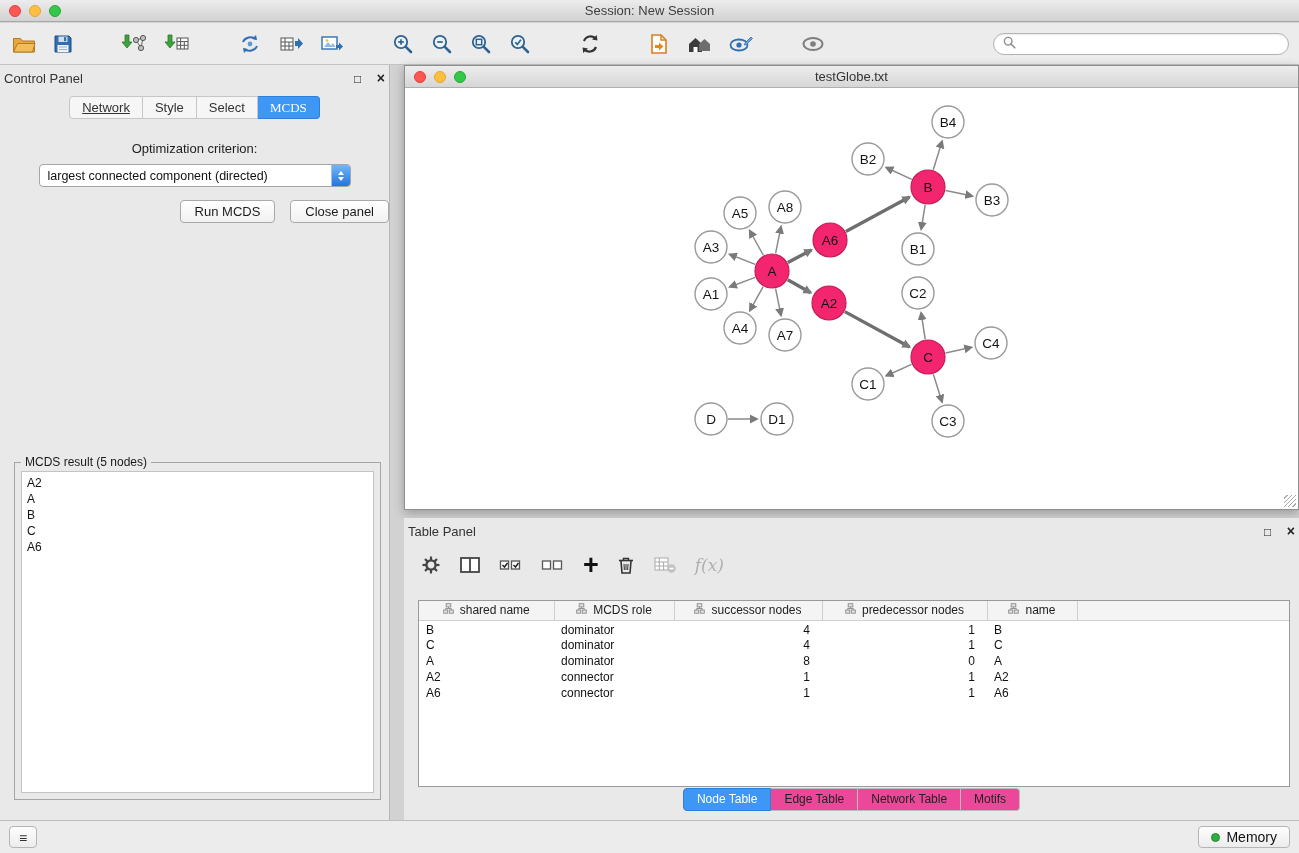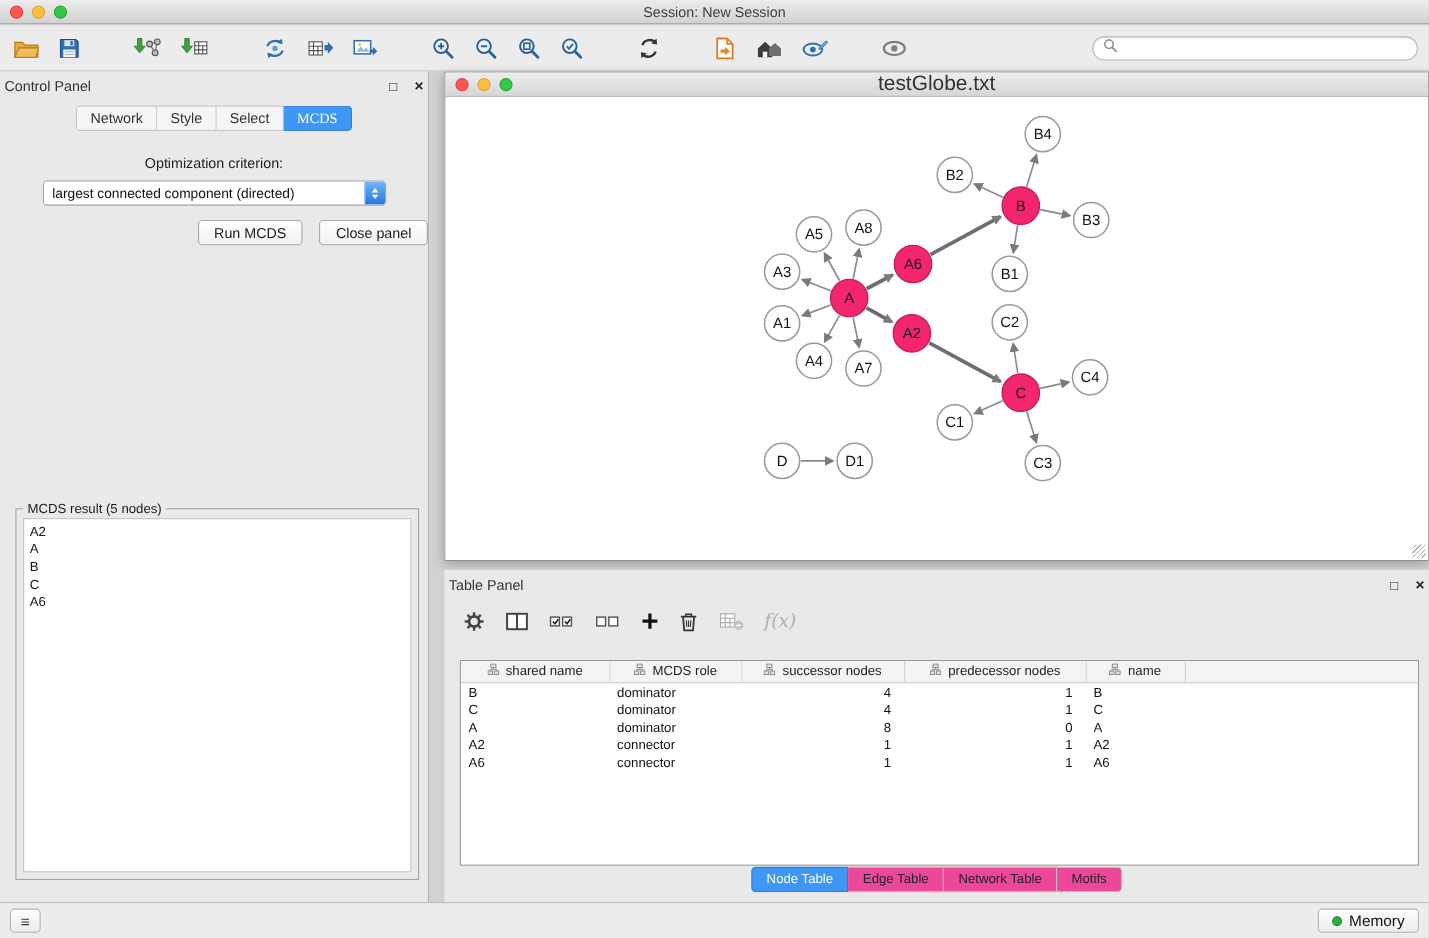--- a/index.html
+++ b/index.html
@@ -25,41 +25,41 @@
   .search-box{position:absolute;right:10px;top:10px;width:296px;height:22px;background:#fff;border:1px solid #B3B3B3;border-radius:12px;display:flex;align-items:center;padding:0 9px;gap:5px;box-shadow:inset 0 1px 2px rgba(0,0,0,0.08);}
   .search-box input{border:none;outline:none;background:transparent;flex:1;font-size:12px;font-family:inherit;color:#222;}
 
   
   .control-panel{position:absolute;top:65px;left:0;width:390px;bottom:33px;background:#E9E9E9;border-right:1px solid #B5B5B5;}
   .panel-header{height:26px;display:flex;align-items:center;justify-content:space-between;padding:0 4px;font-size:13px;color:#333;}
   .ph-icons span{margin-left:12px;font-size:12px;color:#222;}
   .ph-icons .x-glyph{font-weight:bold;font-size:14px;}
   .seg-tabs{display:flex;justify-content:center;margin-top:5px;}
   .seg-tab{font-size:13px;color:#333;background:#F6F6F6;border:1px solid #C6C6C6;border-left:none;padding:3px 12px;line-height:15px;}
-  .seg-tab:first-child{border-left:1px solid #C6C6C6;border-radius:4px 0 0 4px;}
+  .seg-tab:first-child{border-left:1px solid #C6C6C6;border-radius:4px 0 0 4px;text-decoration:underline;}
   .seg-tab:last-child{border-radius:0 4px 4px 0;}
   .seg-tab.active{background:#3E96F5;border-color:#2E7FD8;color:#fff;font-family:Liberation Serif, serif;}
   .opt-label{margin-top:22px;text-align:center;font-size:13px;color:#1E1E1E;}
   .dropdown{margin:8px auto 0;width:312px;height:23px;background:#fff;border:1px solid #A5A5A5;border-radius:4px;display:flex;align-items:center;overflow:hidden;}
   .dd-value{flex:1;font-size:12.5px;color:#111;padding:0 8px;white-space:nowrap;overflow:hidden;}
   .dd-stepper{width:19px;align-self:stretch;background:linear-gradient(#74B6F8,#2374DF);display:flex;flex-direction:column;align-items:center;justify-content:center;gap:2px;border-left:1px solid #9FC4EA;}
   .dd-stepper i{display:block;width:0;height:0;border-left:3.5px solid transparent;border-right:3.5px solid transparent;}
   .dd-stepper i.up{border-bottom:4.5px solid #fff;}
   .dd-stepper i.down{border-top:4.5px solid #fff;}
   .btn-row{display:flex;justify-content:flex-end;gap:15px;margin-top:13px;}
   .btn{font-family:inherit;font-size:13px;color:#1C1C1C;background:linear-gradient(#FFFFFF,#F1F1F1);border:1px solid #A9A9A9;border-radius:4px;padding:3px 14px;}
   .groupbox{position:absolute;left:14px;right:8px;top:397px;bottom:20px;border:1px solid #A5A5A5;}
   .gb-title{position:absolute;top:-8px;left:6px;background:#E9E9E9;padding:0 4px;font-size:12px;color:#1A1A1A;}
   .result-list{position:absolute;left:6px;right:6px;top:8px;bottom:6px;background:#fff;border:1px solid #C4C4C4;padding:3px 5px;font-size:12px;overflow:auto;}
   .result-item{line-height:16px;color:#111;}
 
   
   .right-area{position:absolute;left:391px;top:65px;right:0;bottom:33px;background:#D2D2D2;}
   .net-window{position:absolute;left:13px;top:0;right:0;height:445px;background:#fff;border:1px solid #8F8F8F;box-shadow:0 3px 10px rgba(0,0,0,0.28);}
-  .net-titlebar{position:relative;height:22px;background:linear-gradient(#EDEDED,#D6D6D6);border-bottom:1px solid #AFAFAF;text-align:center;font-size:19px;color:#333;line-height:21px;}
+  .net-titlebar{position:relative;height:22px;background:linear-gradient(#EDEDED,#D6D6D6);border-bottom:1px solid #AFAFAF;text-align:center;font-size:13px;color:#333;line-height:21px;}
   .net-canvas{position:absolute;top:23px;left:0;right:0;bottom:0;background:#fff;overflow:hidden;}
   .net-canvas svg text{font-family:"Liberation Sans",sans-serif;}
   .resize-grip{position:absolute;right:2px;bottom:2px;width:12px;height:12px;background:repeating-linear-gradient(135deg,transparent,transparent 2px,#ABABAB 2px,#ABABAB 3px);}
 
   
   .table-panel{position:absolute;left:13px;top:453px;right:0;bottom:0;background:#E9E9E9;}
   .tp-toolbar{display:flex;align-items:center;gap:18px;padding:0 17px;height:38px;margin-top:2px;}
   .tp-tool{display:flex;align-items:center;justify-content:center;}
   .tp-tool.disabled{cursor:default;}
   .glyph-plus{font-size:27px;font-weight:bold;color:#121212;line-height:20px;}

